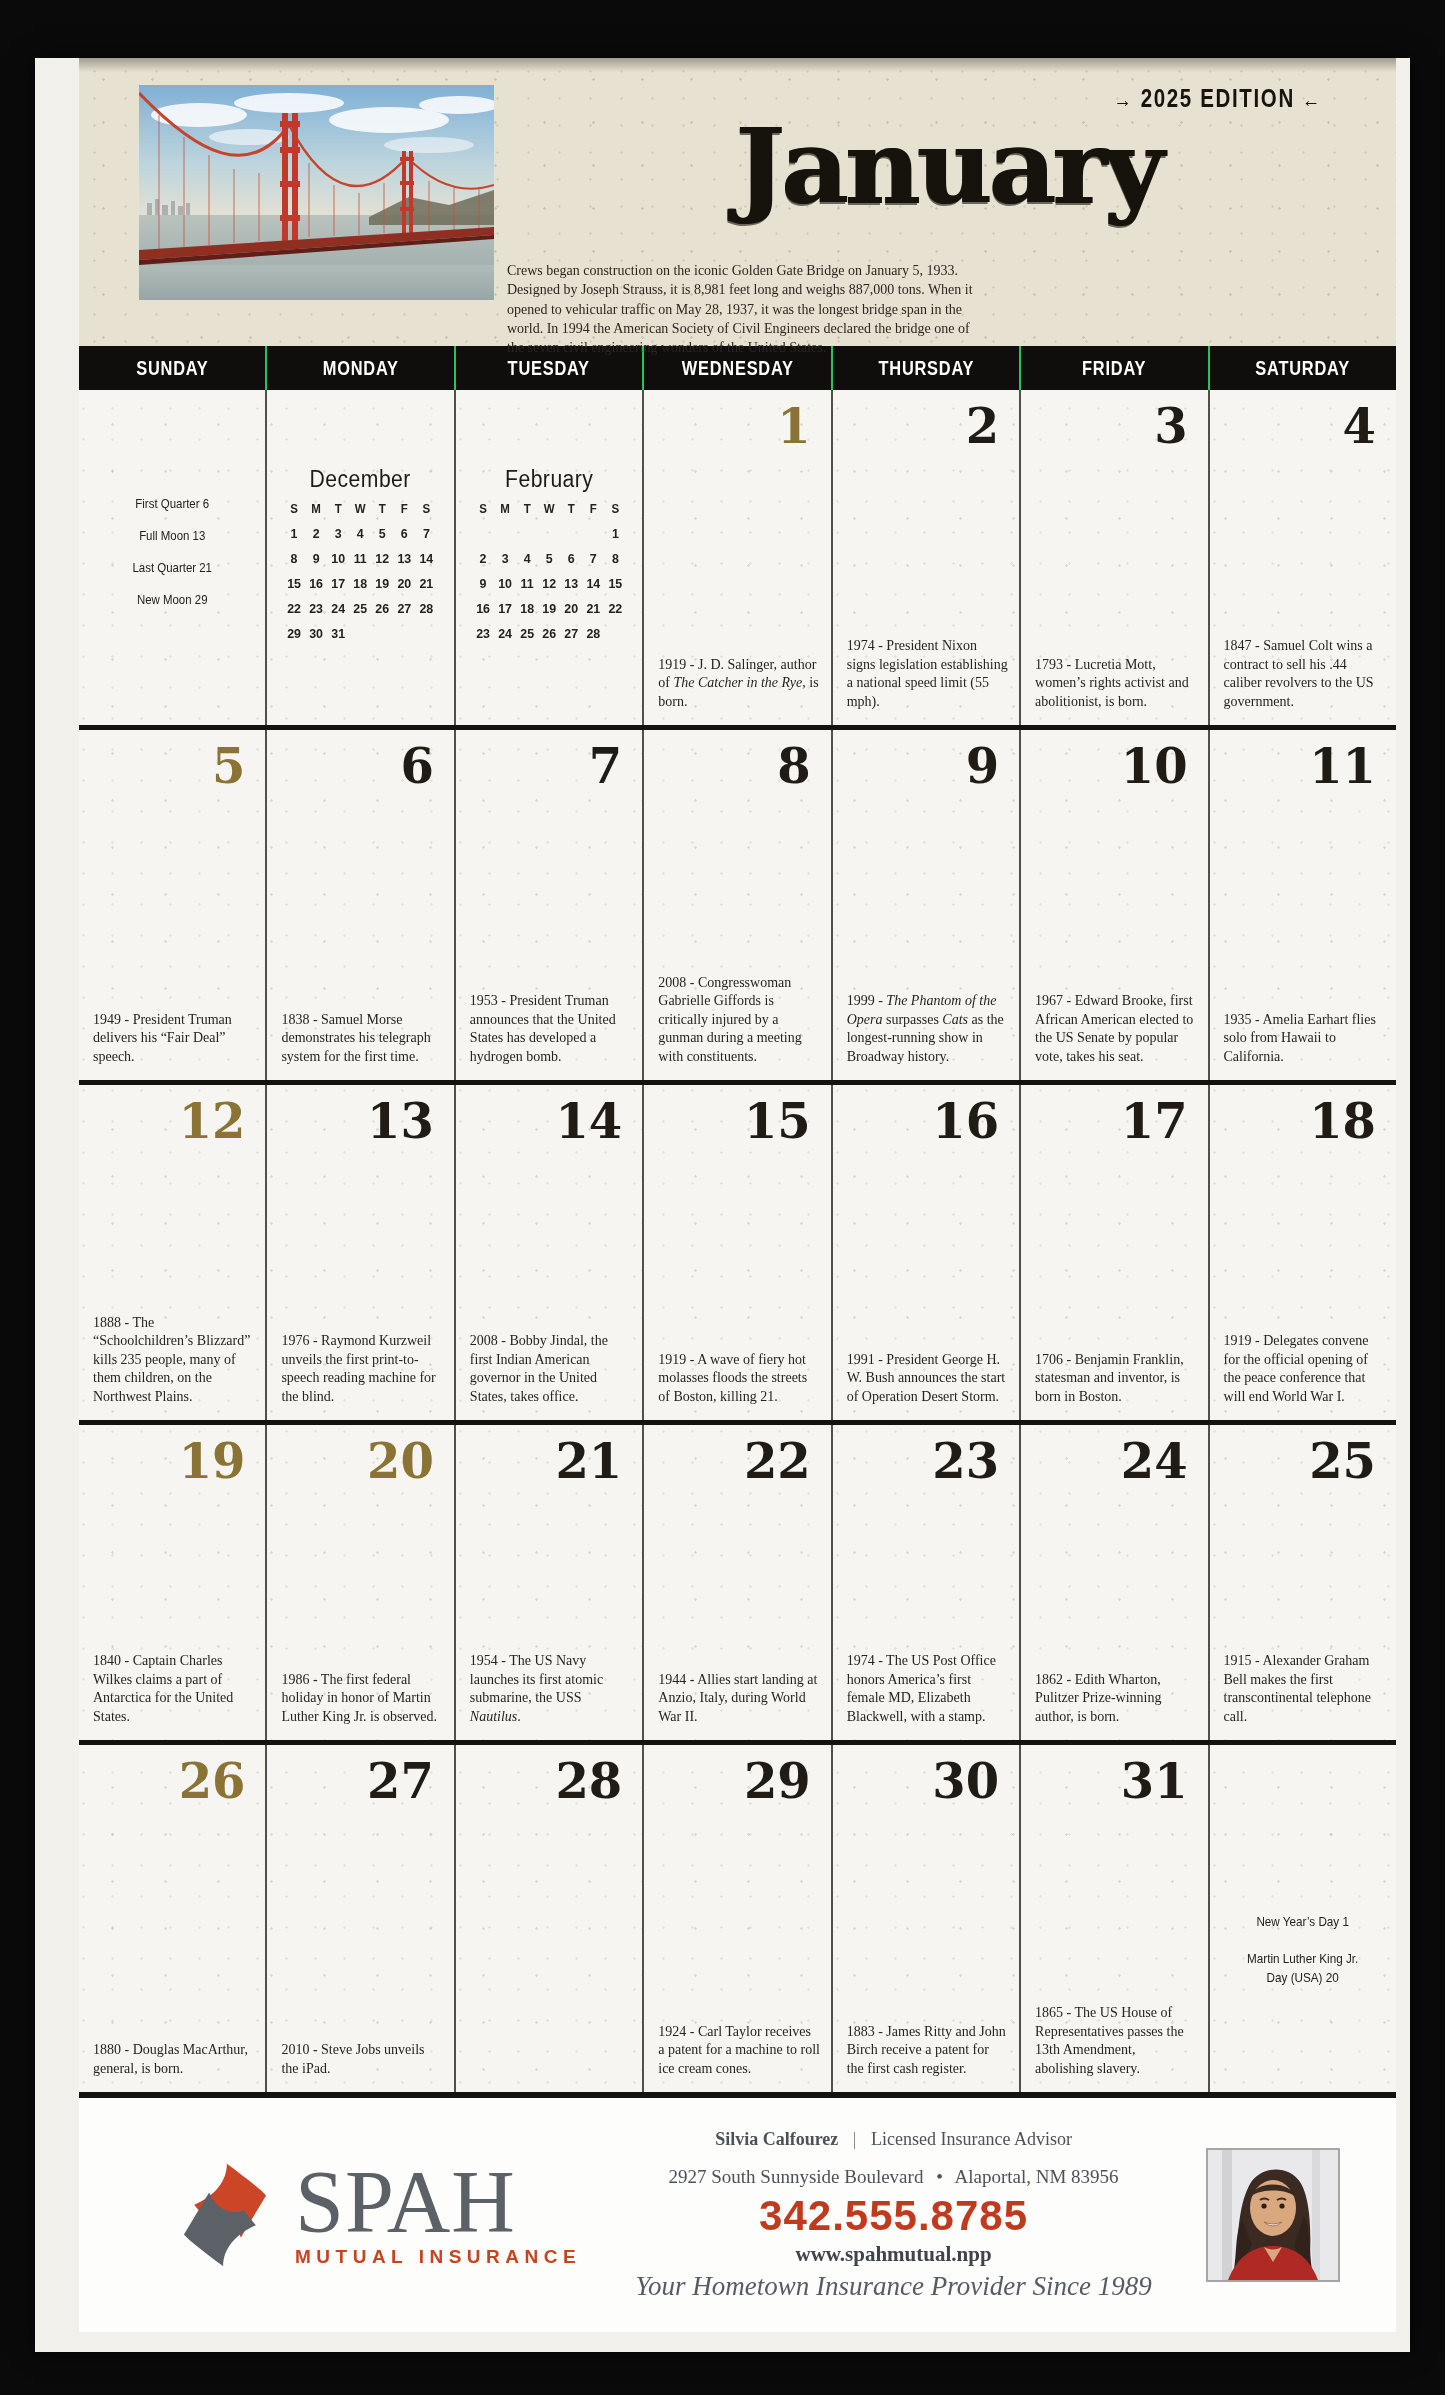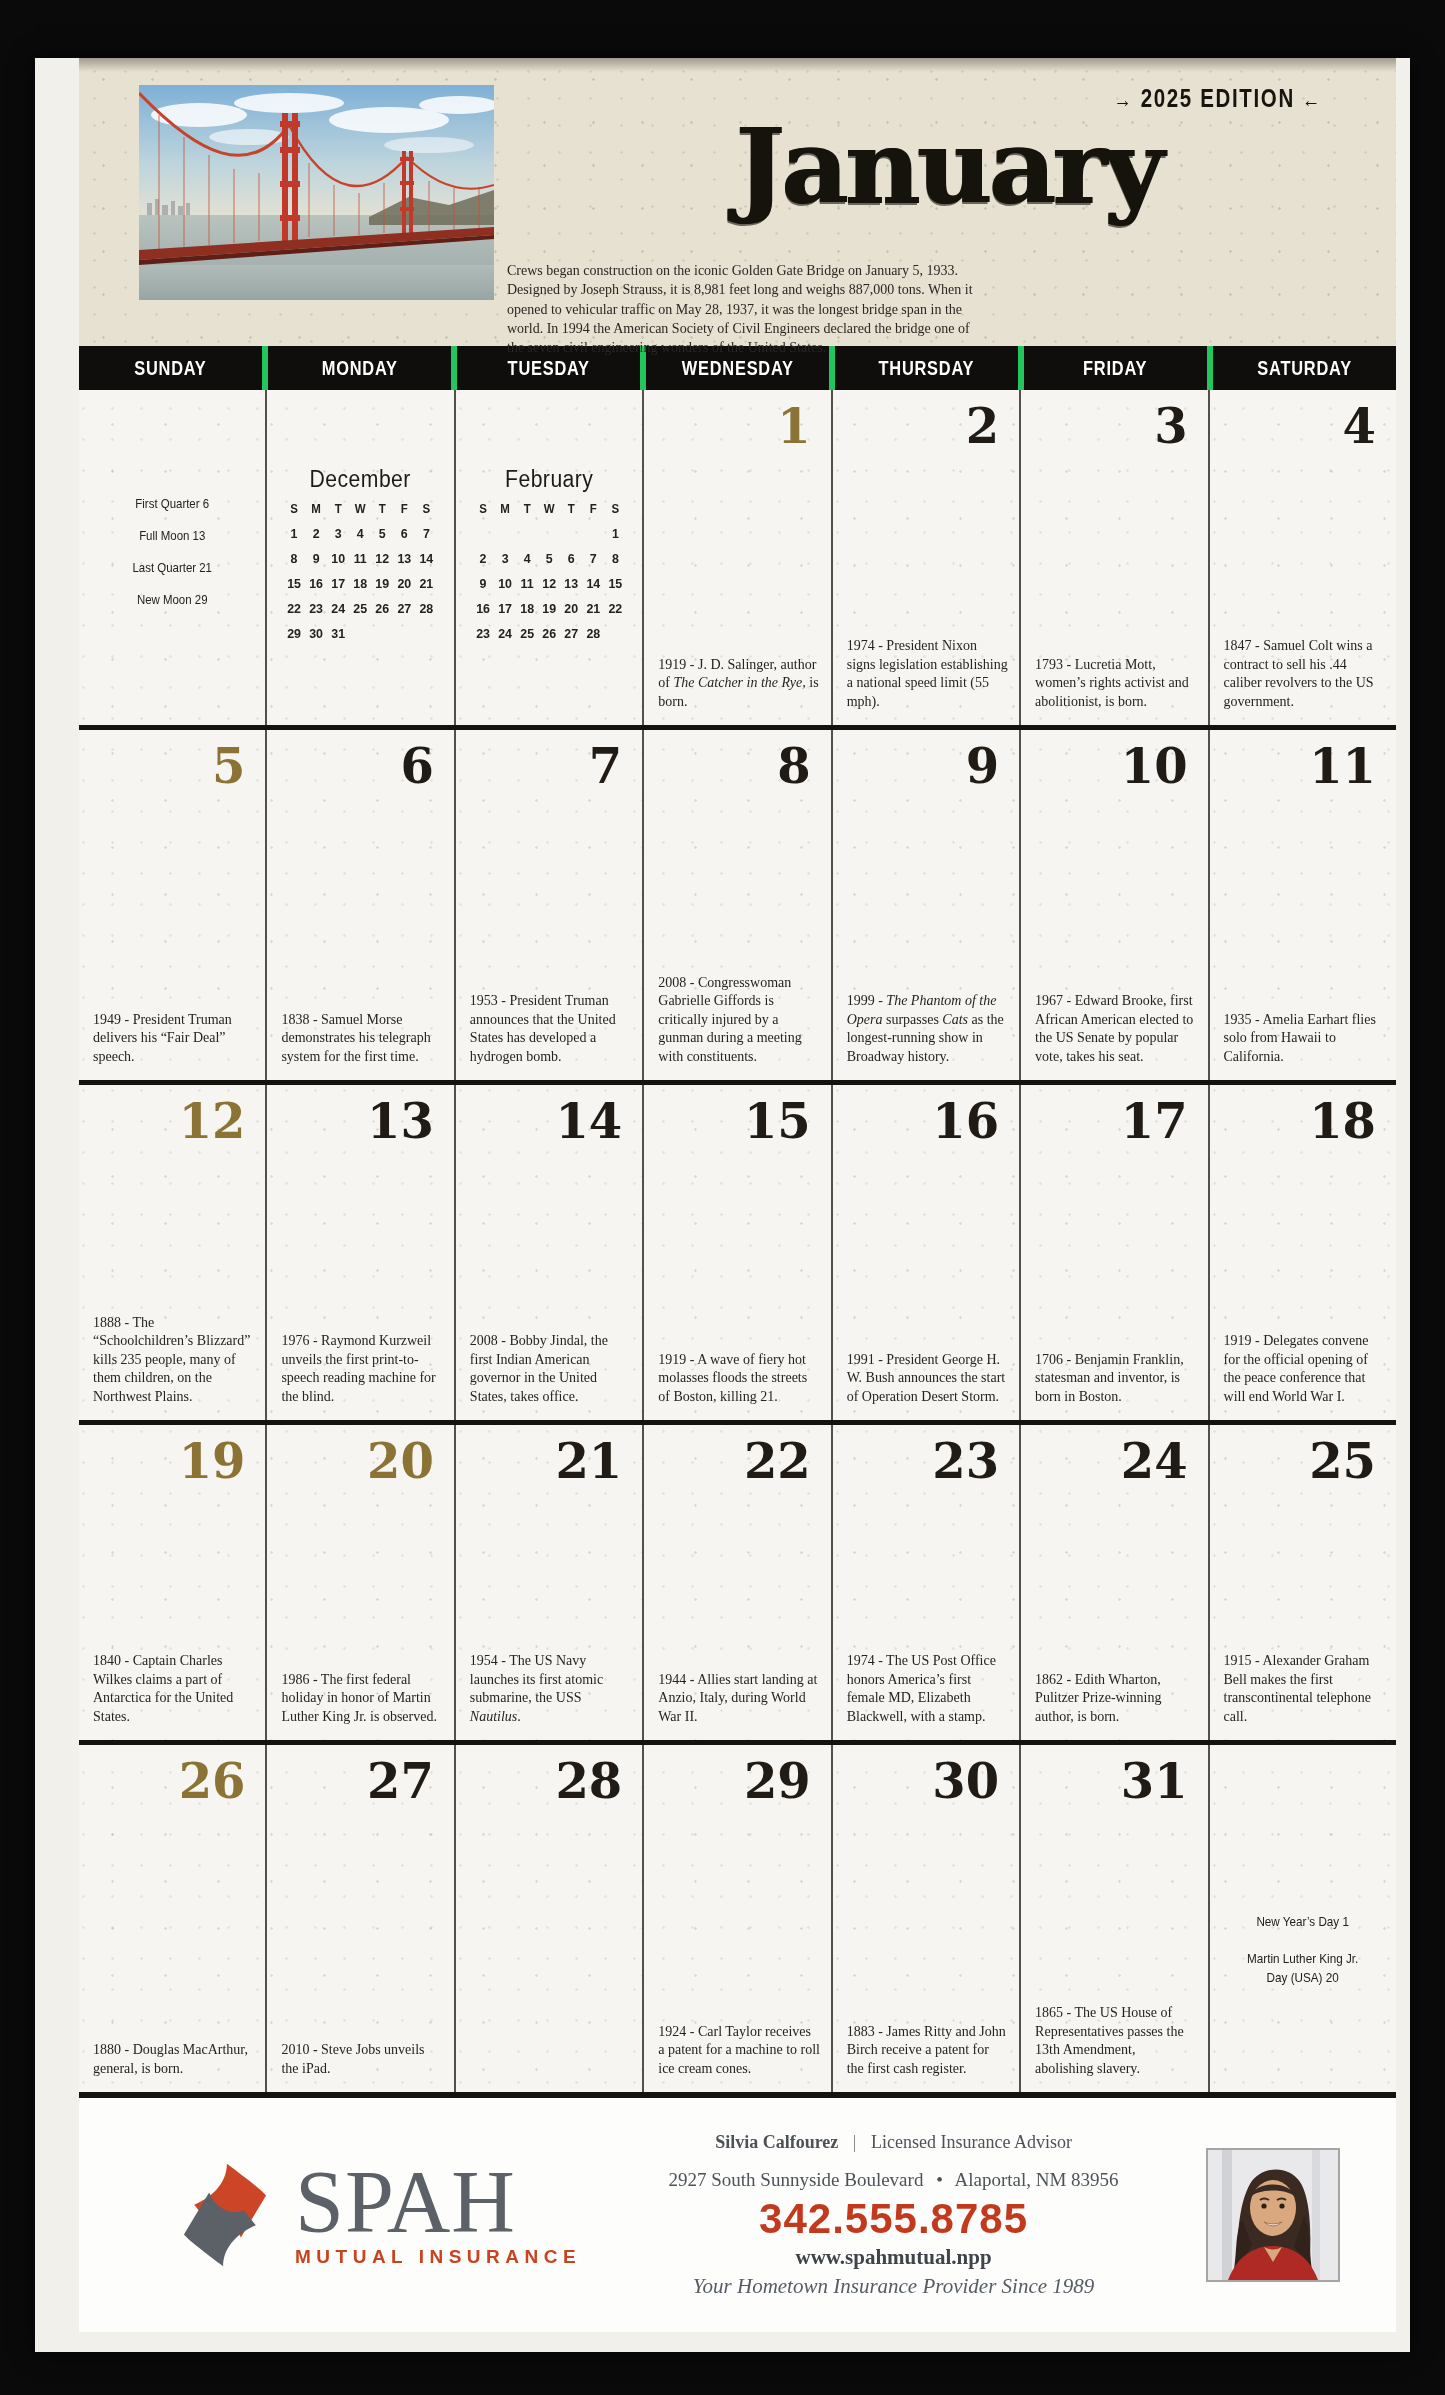--- a/index.html
+++ b/index.html
@@ -47,21 +47,21 @@
     font-size: 103px; line-height: 1.04; color: #16120c; letter-spacing: -3px;
     text-shadow: 2px 0 0 #16120c, 0 2px 0 rgba(22,18,12,.6);
   }
   .header-paragraph {
     position: absolute; left: 8px; top: 203px; width: 480px;
     font-size: 14px; line-height: 1.38; color: #2a2620;
   }
   
   .dow-row { display: flex; height: 44px; }
   .dow-cell { flex:1; background:#0f0e0c; display:flex; align-items:center; justify-content:center;
-    border-right: 6px solid #22c55e; }
+    border-right: 2px solid #22c55e; }
   .dow-cell:last-child { border-right: none; }
   .dow-cell span { color:#fff; font-family:"Liberation Sans", sans-serif; font-weight:bold;
     font-size:21px; letter-spacing:1px; display:inline-block; transform:scaleX(.78); }
   
   .cal-grid { display: block; }
   .cal-row { display: flex; }
   .cal-row + .cal-row { border-top: 5px solid #15130f; }
   .cal-row:nth-child(1){ height:335px; }
   .cal-row:nth-child(2){ height:355px; }
   .cal-row:nth-child(3){ height:340px; }
@@ -101,21 +101,21 @@
     letter-spacing:5.5px; color:#c8431f; margin-top:4px; }
   .contact { flex:1; text-align:center; margin:0 10px; color:#4c5258; }
   .contact-line1 { font-size:18px; }
   .contact-line1 .adv-name { font-weight:bold; }
   .contact-line1 .sep { margin:0 10px; color:#7a8088; }
   .contact-line2 { font-size:19px; margin-top:16px; }
   .contact-line2 .bullet { margin:0 8px; }
   .contact-phone { font-family:"Liberation Sans", sans-serif; font-weight:bold;
     font-size:42px; color:#c23a1e; letter-spacing:1px; margin-top:4px; }
   .contact-web { font-size:21px; font-weight:bold; color:#3f444a; margin-top:2px; }
-  .contact-tagline { font-size:21px; font-style:italic; color:#565c63; margin-top:4px; }
+  .contact-tagline { font-size:27px; font-style:italic; color:#565c63; margin-top:4px; }
   .photo-block { width:134px; height:134px; margin-right:56px; border:2px solid #a5a5a3;
     flex:0 0 auto; }
   .photo-block svg { display:block; width:100%; height:100%; }
 </style>
 </head>
 <body>
 
 <div class="page">
 
   <header class="cal-header">

